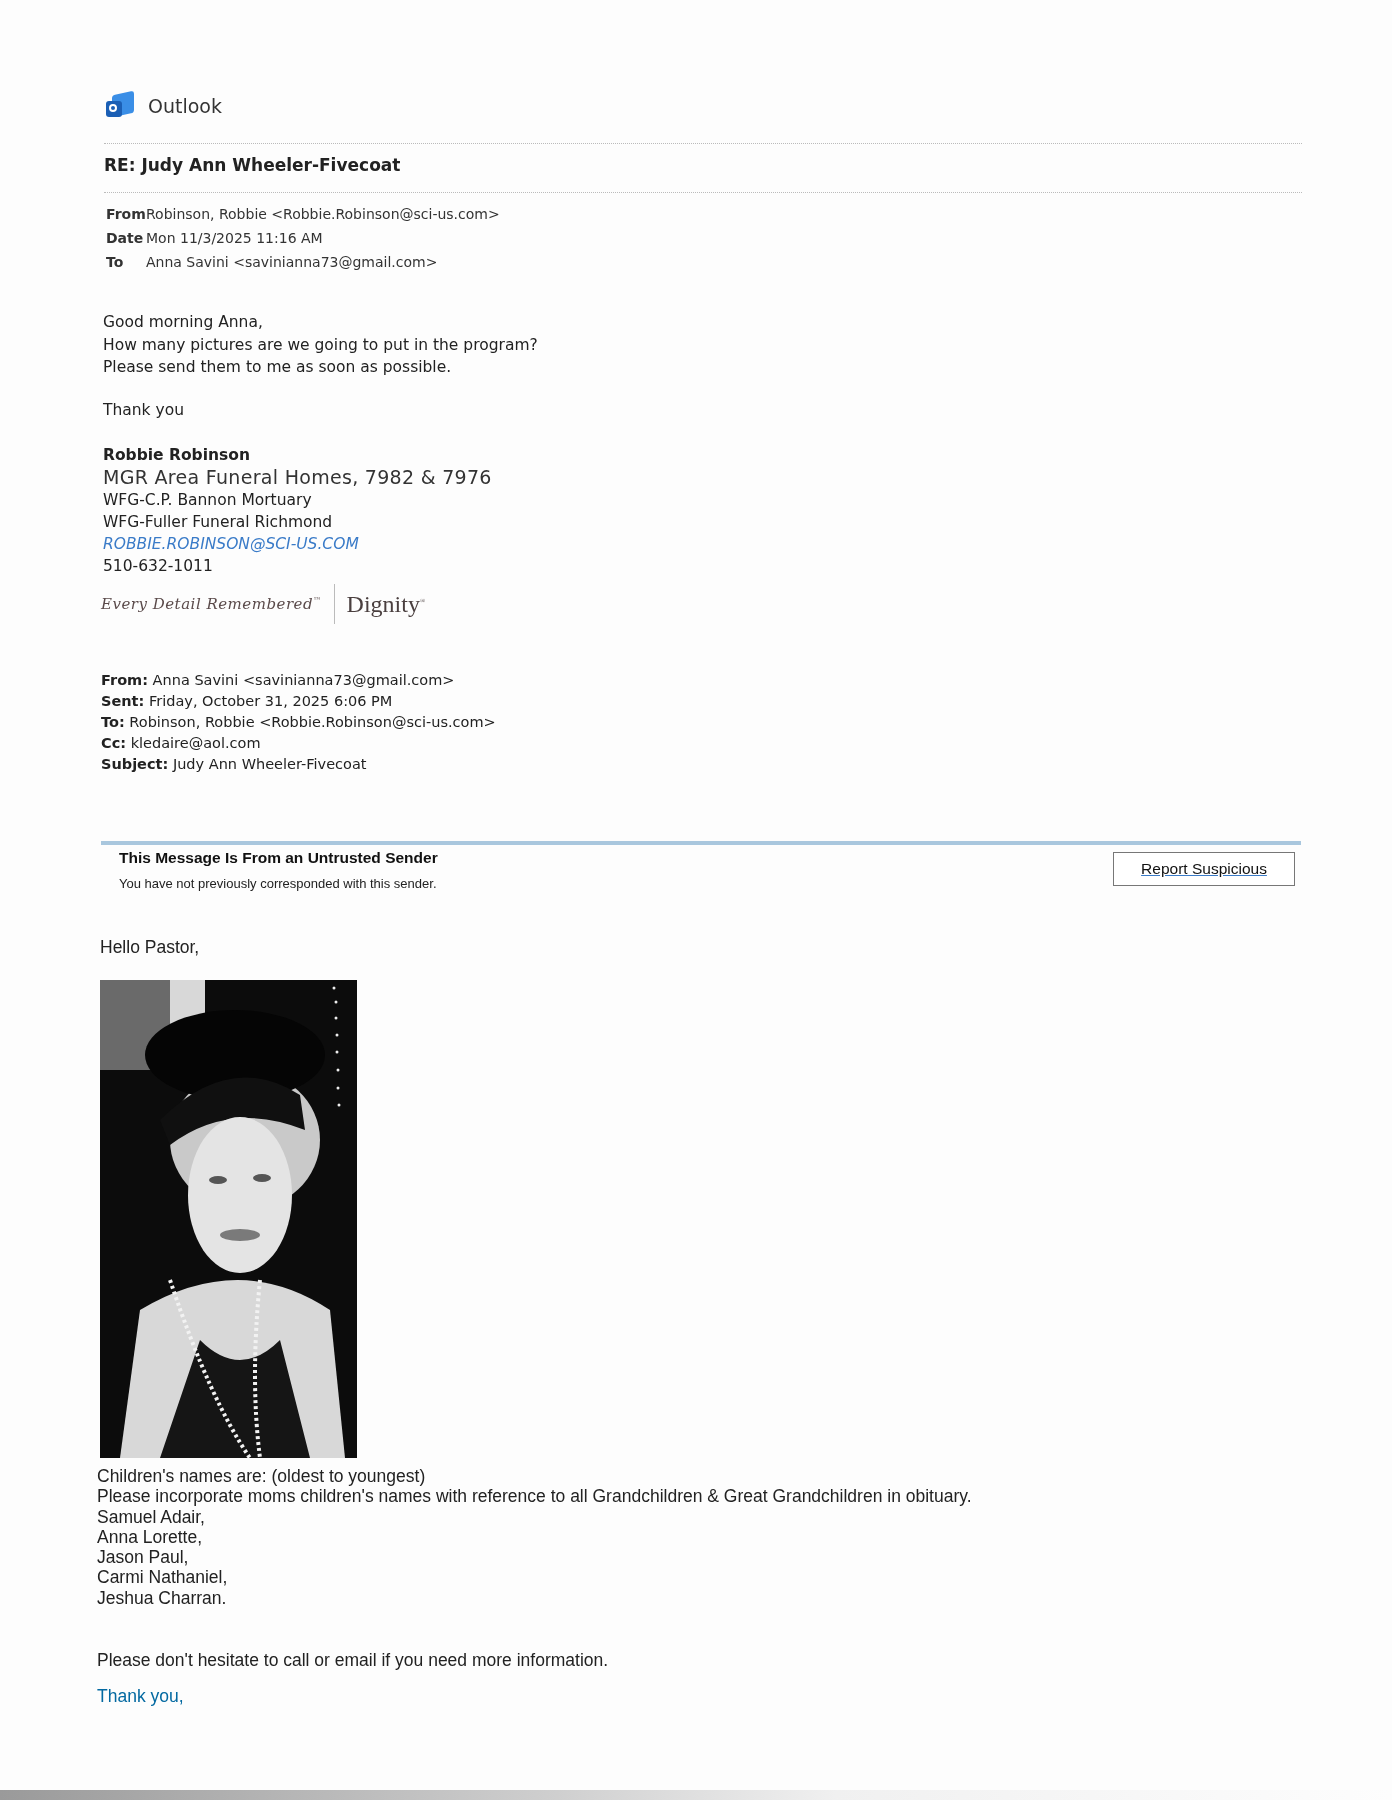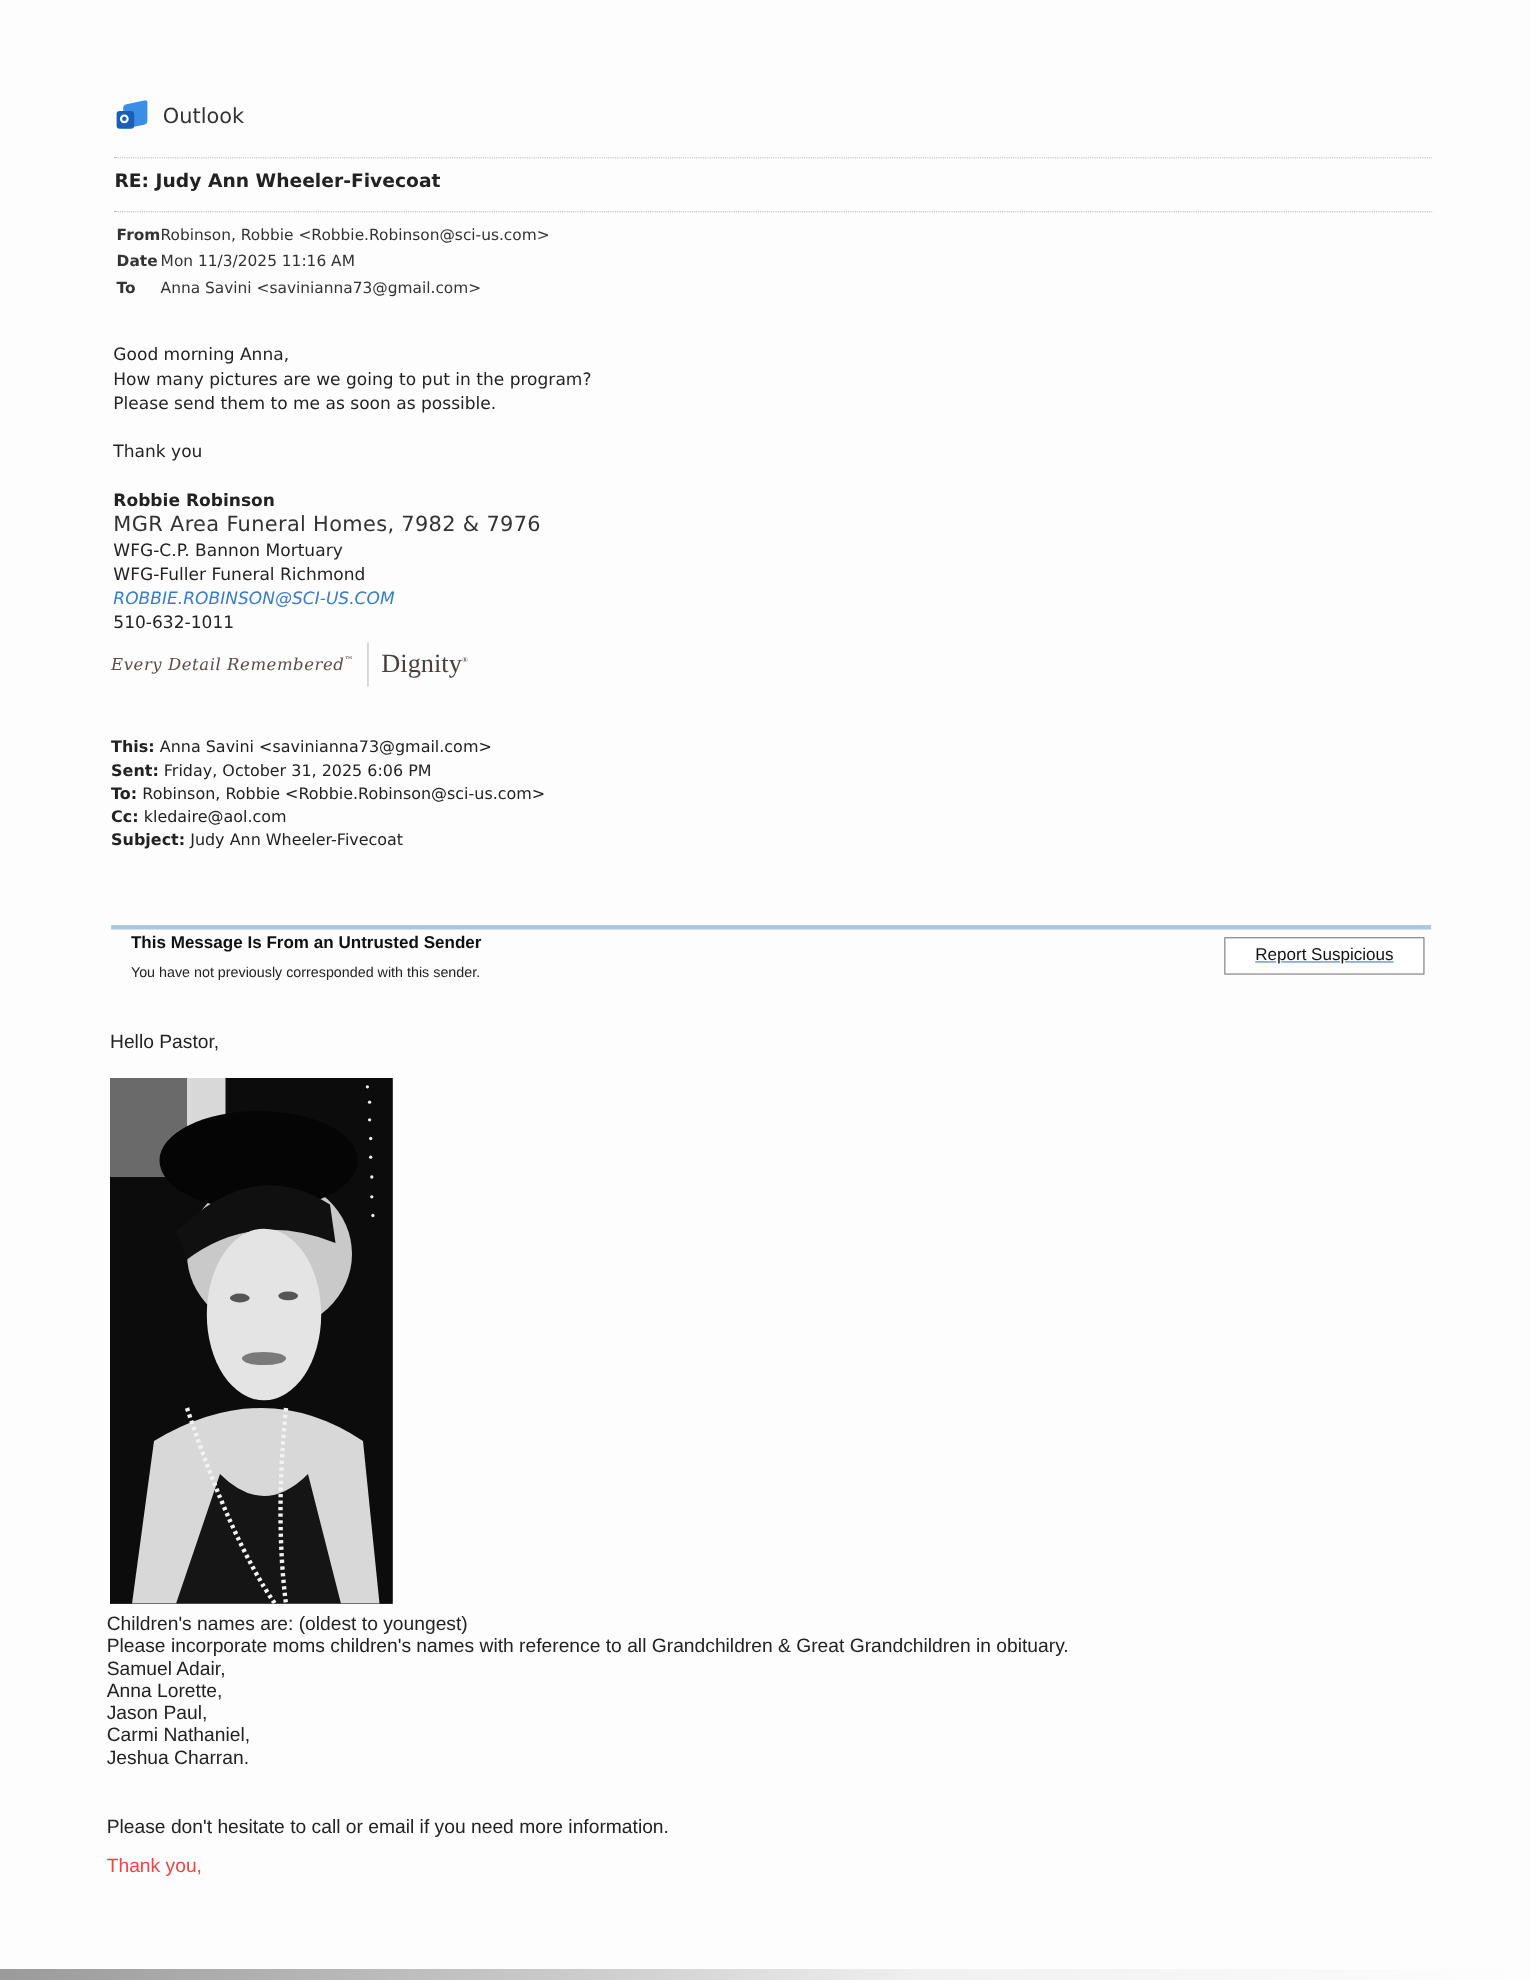--- a/index.html
+++ b/index.html
@@ -32,21 +32,21 @@
   .fwd { left:101px; top:670px; font-size:14.5px; line-height:21px; color:#222; }
   .fwd b { font-weight:bold; }
   .banner-line { left:101px; top:841px; width:1200px; height:4px; background:#a9c7de; }
   .banner-title { left:119px; top:849px; font-size:15.5px; font-weight:bold; color:#111; }
   .banner-sub { left:119px; top:876px; font-size:13px; color:#222; }
   .report-btn { left:1113px; top:852px; width:182px; height:34px; border:1px solid #777; background:#fff; box-sizing:border-box; display:flex; align-items:center; justify-content:center; font-size:15.5px; color:#111; text-decoration:underline; text-decoration-color:#3a7bc8; cursor:pointer; }
   .hello { left:100px; top:937px; font-size:17.5px; color:#222; }
   .photo { left:100px; top:980px; width:257px; height:478px; background:#0c0c0c; overflow:hidden; }
   .body2 { left:97px; top:1466px; font-size:17.5px; line-height:20.3px; color:#222; }
   .closing1 { left:97px; top:1650px; font-size:17.5px; color:#222; }
-  .closing2 { left:97px; top:1686px; font-size:17.5px; color:#ef4444; }
+  .closing2 { left:97px; top:1686px; font-size:17.5px; color:#0369a1; }
   .bottom-strip { left:0; top:1790px; width:1392px; height:10px; background:linear-gradient(to right,#9a9a9a,#cfcfcf 40%,#f0f0f0 60%,#fdfdfd); }
 </style>
 </head>
 <body>
 
 <div class="abs outlook-row">
   <div class="outlook-icon">
     <div class="back"></div>
       <div class="front"></div>
       <div class="o"></div>
@@ -88,21 +88,21 @@
   <div>510-632-1011</div>
 </div>
 
 <div class="abs tagline">
   <span class="script"><span>Every Detail Remembered</span><sup style="font-size:8px">™</sup></span>
   <span class="vbar"></span>
   <span class="brand"><span>Dignity</span><sup style="font-size:7px">®</sup></span>
 </div>
 
 <div class="abs fwd sans2">
-  <div><b>This:</b><span> Anna Savini &lt;savinianna73@gmail.com&gt;</span></div>
+  <div><b>From:</b><span> Anna Savini &lt;savinianna73@gmail.com&gt;</span></div>
   <div><b>Sent:</b><span> Friday, October 31, 2025 6:06 PM</span></div>
   <div><b>To:</b><span> Robinson, Robbie &lt;Robbie.Robinson@sci-us.com&gt;</span></div>
   <div><b>Cc:</b><span> kledaire@aol.com</span></div>
   <div><b>Subject:</b><span> Judy Ann Wheeler-Fivecoat</span></div>
 </div>
 
 <div class="abs banner-line"></div>
 <div class="abs banner-title">This Message Is From an Untrusted Sender</div>
 <div class="abs banner-sub">You have not previously corresponded with this sender.</div>
 <div class="abs report-btn">Report Suspicious</div>

